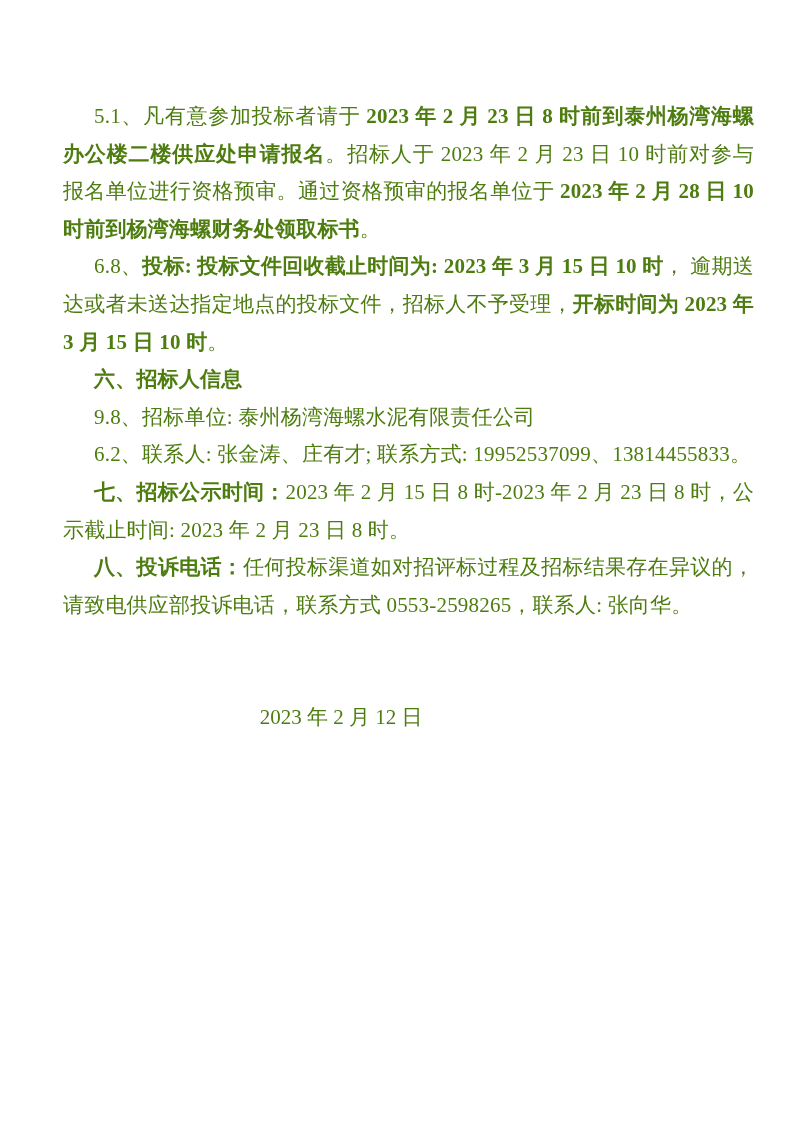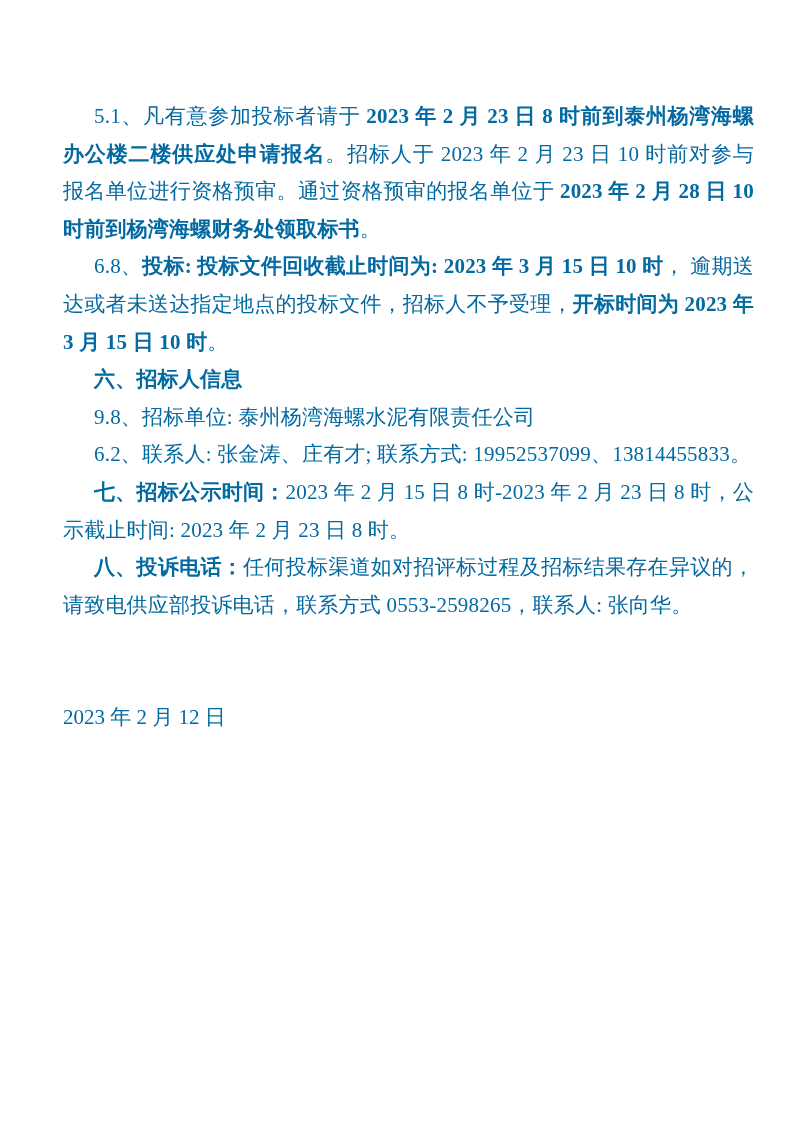--- a/index.html
+++ b/index.html
@@ -5,21 +5,21 @@
   html, body {
     margin: 0;
     padding: 0;
     background: #ffffff;
   }
   .page {
     position: relative;
     width: 793px;
     height: 846px;
     background: #ffffff;
-    color: #0369a1;
+    color: #4d7c0f;
     font-family: "Liberation Serif", "DejaVu Serif", serif;
     overflow: hidden;
     text-decoration: underline;
   }
   .doc-body {
     position: absolute;
     left: 63px;
     top: 98px;
     width: 691px;
   }
@@ -32,21 +32,21 @@
     text-indent: 31px;
     letter-spacing: 0.2px;
     word-break: break-all;
   }
   .para .run { font-weight: 400; }
   .para .run.b { font-weight: 700; }
   .date-line {
     margin: 75px 0 0 0;
     font-size: 21px;
     line-height: 37.6px;
-    text-align: left;
+    text-align: center;
     padding-right: 135px;
   }
   .page-number {
     position: absolute;
     top: 1022px;
     left: 0;
     width: 100%;
     text-align: center;
     font-size: 14px;
     line-height: 18px;

